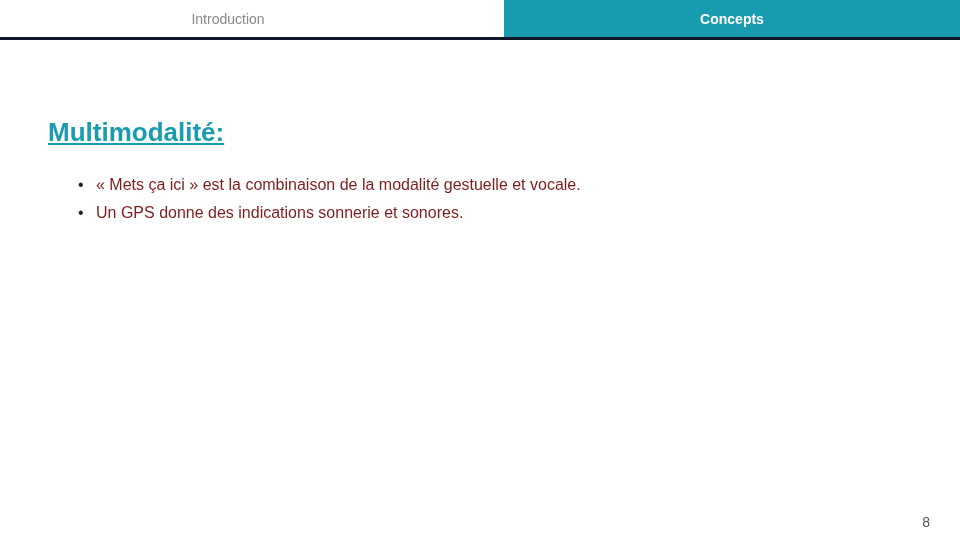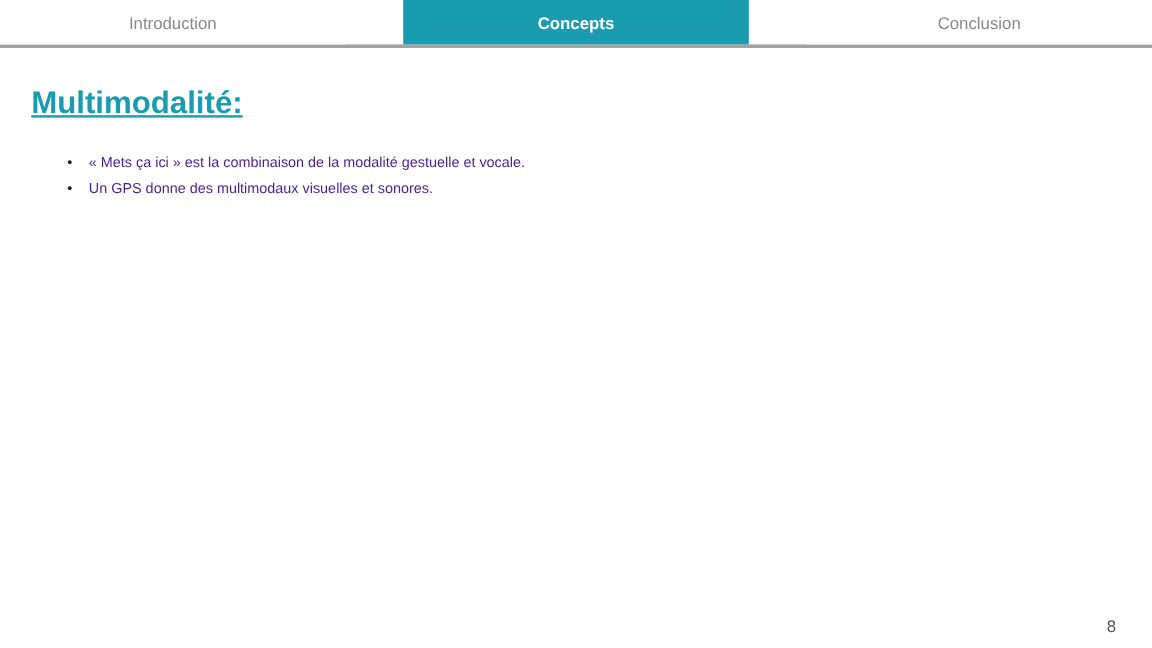--- a/index.html
+++ b/index.html
@@ -14,21 +14,21 @@
       font-family: 'Segoe UI', Arial, sans-serif;
       background: #ffffff;
       overflow: hidden;
     }
 
     
     .nav-bar {
       display: flex;
       width: 100%;
       height: 40px;
-      border-bottom: 3px solid #a3a3a3;
+      border-bottom: 3px solid #0f172a;
       gap: 48px;
     }
 
     .nav-item {
       display: flex;
       align-items: center;
       justify-content: center;
       flex: 1;
       font-size: 14px;
       cursor: pointer;
@@ -41,21 +41,22 @@
       font-weight: 600;
     }
 
     .nav-item.inactive {
       background-color: #ffffff;
       color: #888;
     }
 
     
     .main-content {
-      padding: 30px 50px 20px 26px;
+      padding: 30px 50px 20px 48px;
+      margin-top: 47px;
     }
 
     .slide-title {
       font-size: 26px;
       font-weight: bold;
       color: #1a9cb0;
       text-decoration: underline;
       margin-bottom: 25px;
     }
 
@@ -91,22 +92,22 @@
       color: #222;
       margin-bottom: 6px;
     }
 
     .examples-sub-list {
       list-style: none;
       padding-left: 30px;
     }
 
     .examples-sub-list li {
-      font-size: 12px;
-      color: #4c1d95;
+      font-size: 16px;
+      color: #7f1d1d;
       margin-bottom: 4px;
       position: relative;
       padding-left: 18px;
       line-height: 1.5;
     }
 
     .examples-sub-list li::before {
       content: '•';
       position: absolute;
       left: 0;
@@ -124,30 +125,27 @@
 </head>
 <body>
 
 <nav class="nav-bar">
   <div class="nav-item inactive">
     <span>Introduction</span>
   </div>
   <div class="nav-item active">
     <span>Concepts</span>
   </div>
-  <div class="nav-item inactive">
-    <span>Conclusion</span>
-  </div>
 </nav>
 
 <div class="main-content">
   <h1 class="slide-title">Multimodalité:</h1>
 
 
   <div class="examples-section">
     <ul class="examples-sub-list">
       <li>« Mets ça ici » est la combinaison de la modalité gestuelle et vocale.</li>
-      <li>Un GPS donne des multimodaux visuelles et sonores.</li>
+      <li>Un GPS donne des indications sonnerie et sonores.</li>
     </ul>
   </div>
 </div>
 
 <div class="page-number">8</div>
 
 </body></html>

